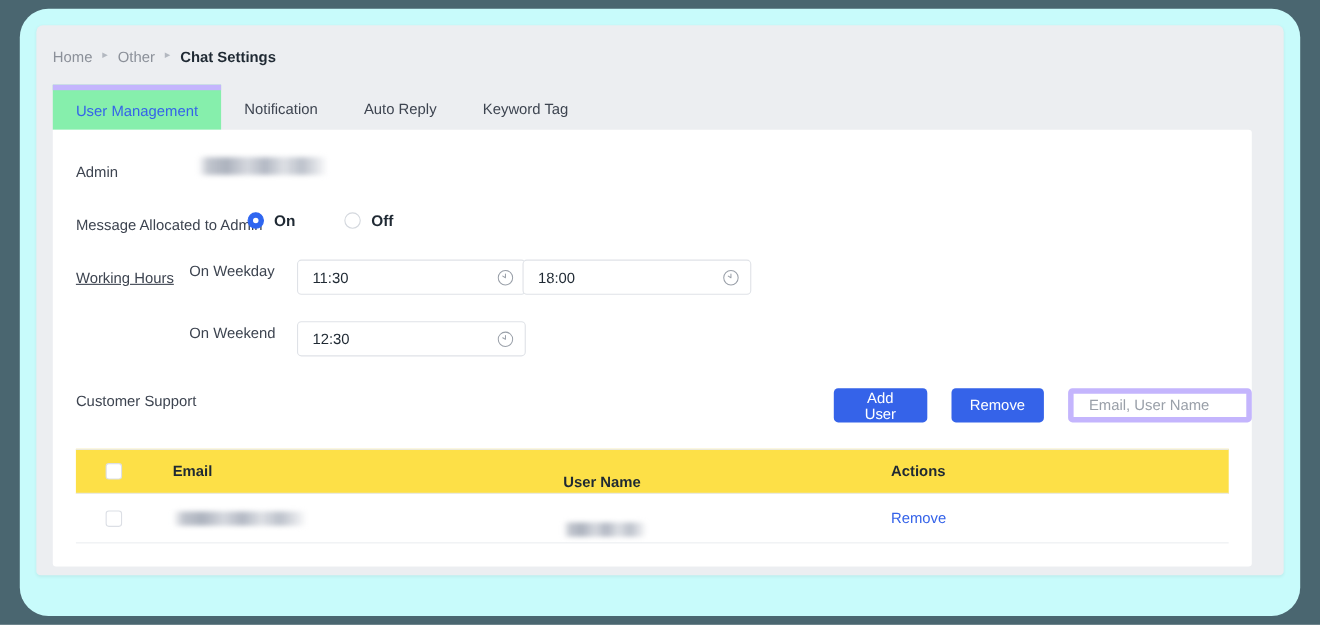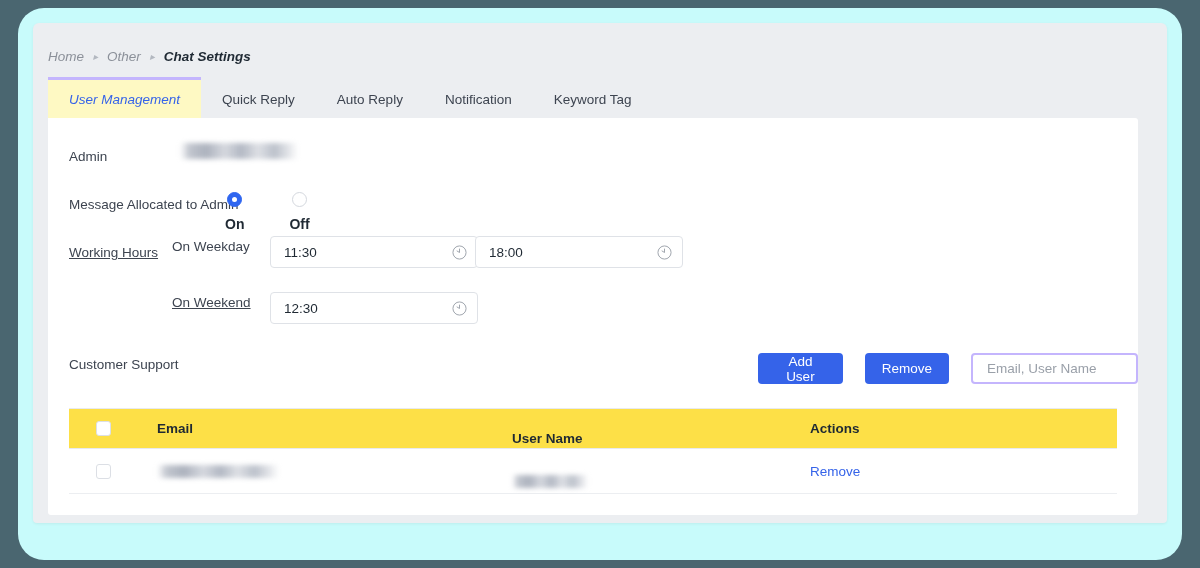--- a/index.html
+++ b/index.html
@@ -31,24 +31,23 @@
     background: #eceef1;
     border-radius: 6px 6px 4px 4px;
     box-shadow: 0 1px 3px rgba(0,0,0,0.06);
   }
 
   
   #breadcrumb {
     position: absolute;
     left: 48px; top: 44px;
     height: 24px;
-    display: flex; align-items: center;
+    display: flex; 
     font-size: 13.5px;
     color: #8b9099;
-    font-style: italic;
   }
   #breadcrumb .crumb { color: #8b9099; cursor: pointer; }
   #breadcrumb .crumb.current { color: #1f2933; font-weight: bold; }
   #breadcrumb .sep {
     display: inline-block;
     margin: 0 9px;
     font-size: 10px;
     color: #b3b8c0;
     transform: translateY(-0.5px);
   }
@@ -65,24 +64,23 @@
     display: flex; align-items: center; justify-content: center;
     padding: 0 21px;
     font-size: 13.5px;
     color: #3d4450;
     cursor: pointer;
     background: transparent;
     border-top: 3px solid transparent;
     white-space: nowrap;
   }
   .tab.active {
-    background: #fef9c3;
+    background: #86efac;
     color: #3563e9;
-    border-top: 3px solid #c4b5fd;
-    font-style: italic;
+    border-top: 5px solid #c4b5fd;
   }
 
   
   #content-card {
     position: absolute;
     left: 48px; top: 118px;
     width: 1090px; height: 397px;
     background: #ffffff;
     border-radius: 0 3px 3px 3px;
   }
@@ -124,21 +122,20 @@
   #radio-group {
     position: absolute;
     left: 177px; top: 74px;
     display: flex; align-items: center;
     gap: 45px;
   }
   .radio-opt {
     display: flex; align-items: center;
     gap: 9px;
     cursor: pointer;
-    flex-direction: column;
   }
   .radio-dot {
     width: 15px; height: 15px;
     border-radius: 50%;
     border: 1px solid #d4d8de;
     background: #fff;
     display: flex; align-items: center; justify-content: center;
   }
   .radio-dot.checked {
     background: #2f66f0;
@@ -158,21 +155,21 @@
 
   
   #working-hours-label { left: 21px; top: 127px; text-decoration: underline; }
   .sub-label {
     position: absolute;
     font-size: 13.5px;
     color: #3d4450;
     white-space: nowrap;
   }
   #weekday-label { left: 124px; top: 121px; }
-  #weekend-label { left: 124px; top: 177px; text-decoration: underline; }
+  #weekend-label { left: 124px; top: 177px; }
 
   .time-input {
     position: absolute;
     width: 208px; height: 32px;
     border: 1px solid #dfe2e7;
     border-radius: 4px;
     background: #fff;
     display: flex; align-items: center;
     padding: 0 10px 0 13px;
     cursor: text;
@@ -205,21 +202,21 @@
     border-radius: 4px;
     background: #3563e9;
     color: #ffffff;
     font-size: 13.5px;
     font-family: "Liberation Sans", sans-serif;
     cursor: pointer;
     display: flex; align-items: center;
   }
   #search-input-box {
     width: 182px; height: 31px;
-    border: 2px solid #c4b5fd;
+    border: 5px solid #c4b5fd;
     border-radius: 4px;
     background: #fff;
     display: flex; align-items: center;
     padding: 0 12px;
     cursor: text;
   }
   #search-input-box input {
     border: none; outline: none;
     width: 100%;
     font-size: 13.5px;
@@ -286,23 +283,22 @@
 <div id="breadcrumb">
   <span class="crumb">Home</span>
   <span class="sep">▸</span>
   <span class="crumb">Other</span>
   <span class="sep">▸</span>
   <span class="crumb current">Chat Settings</span>
 </div>
 
 <div id="tab-strip">
   <div class="tab active">User Management</div>
-  <div class="tab">Quick Reply</div>
+  <div class="tab">Notification</div>
   <div class="tab">Auto Reply</div>
-  <div class="tab">Notification</div>
   <div class="tab">Keyword Tag</div>
 </div>
 
 <div id="content-card">
 
   <div class="field-label" id="admin-label">Admin</div>
   <div class="redacted" id="admin-value"></div>
 
   <div class="field-label" id="msg-alloc-label">Message Allocated to Admin</div>
   <div id="radio-group">

